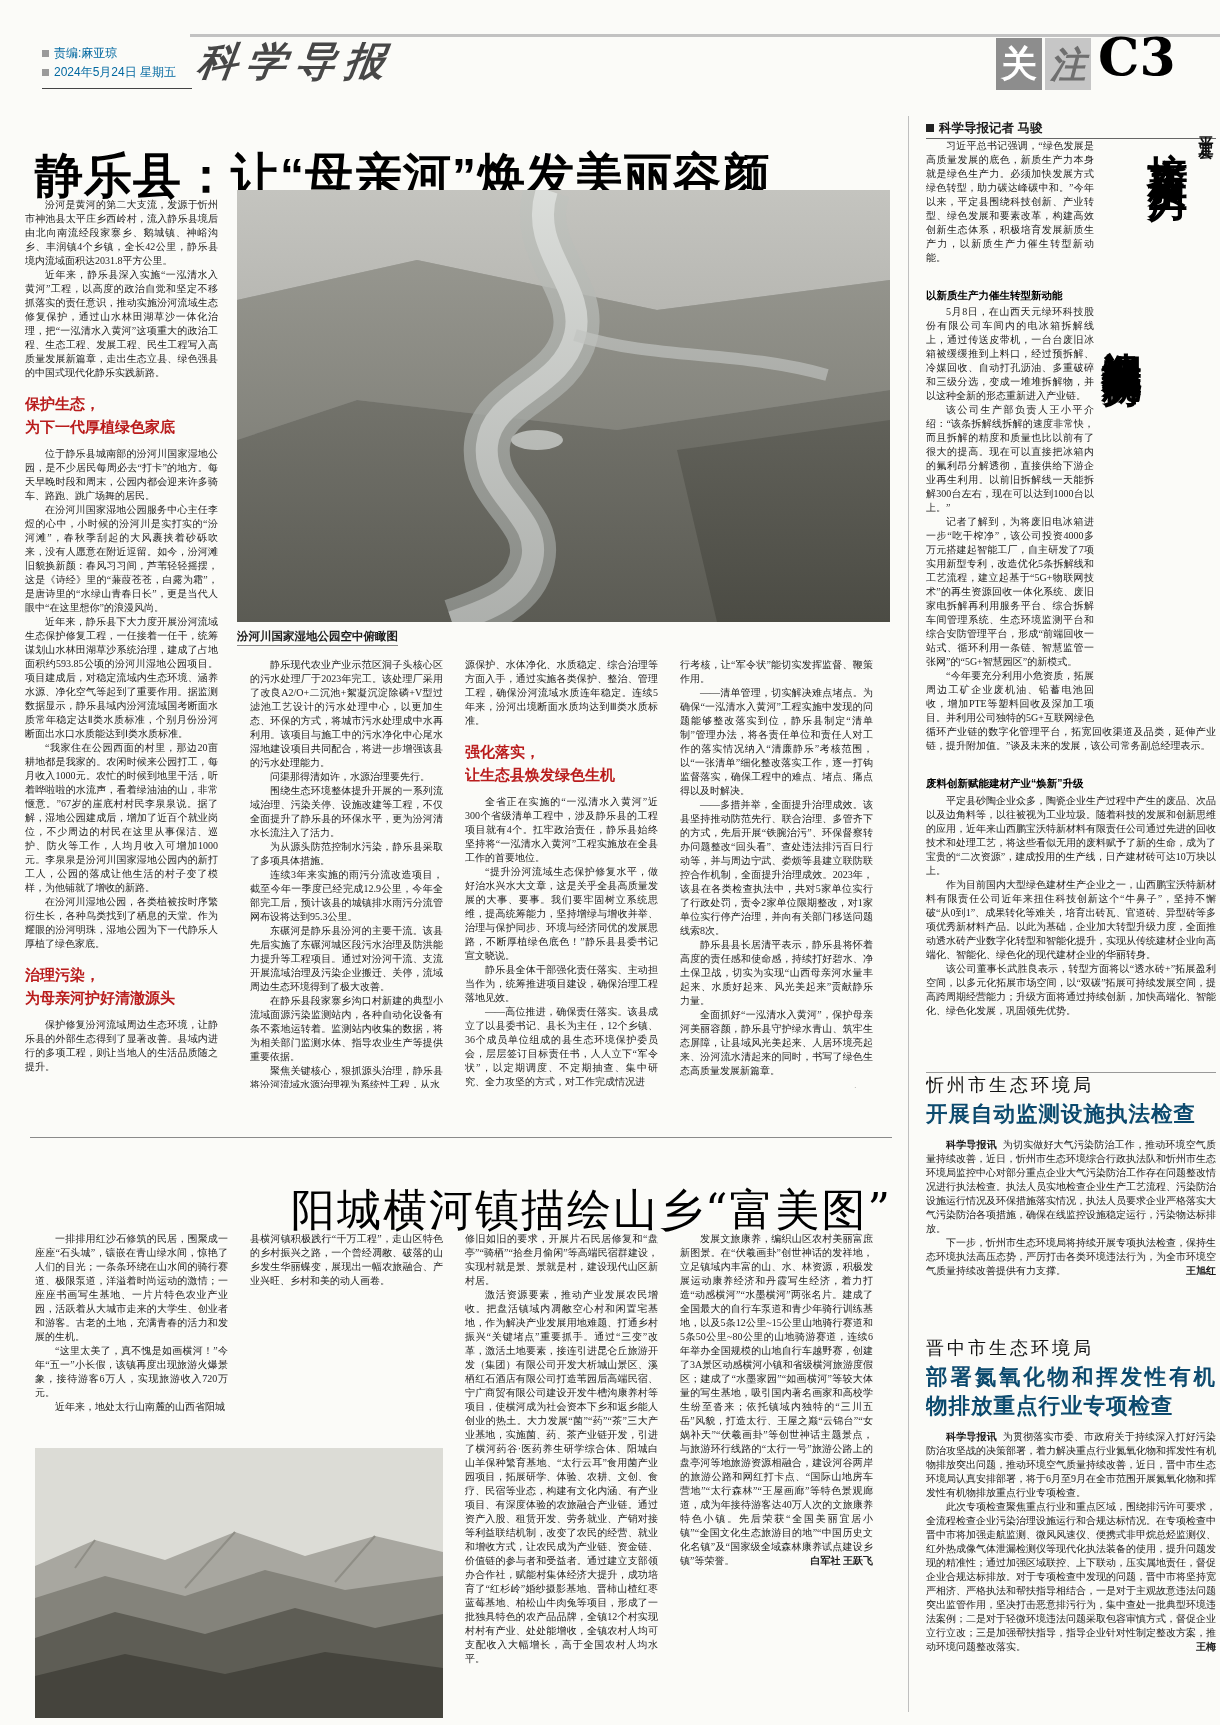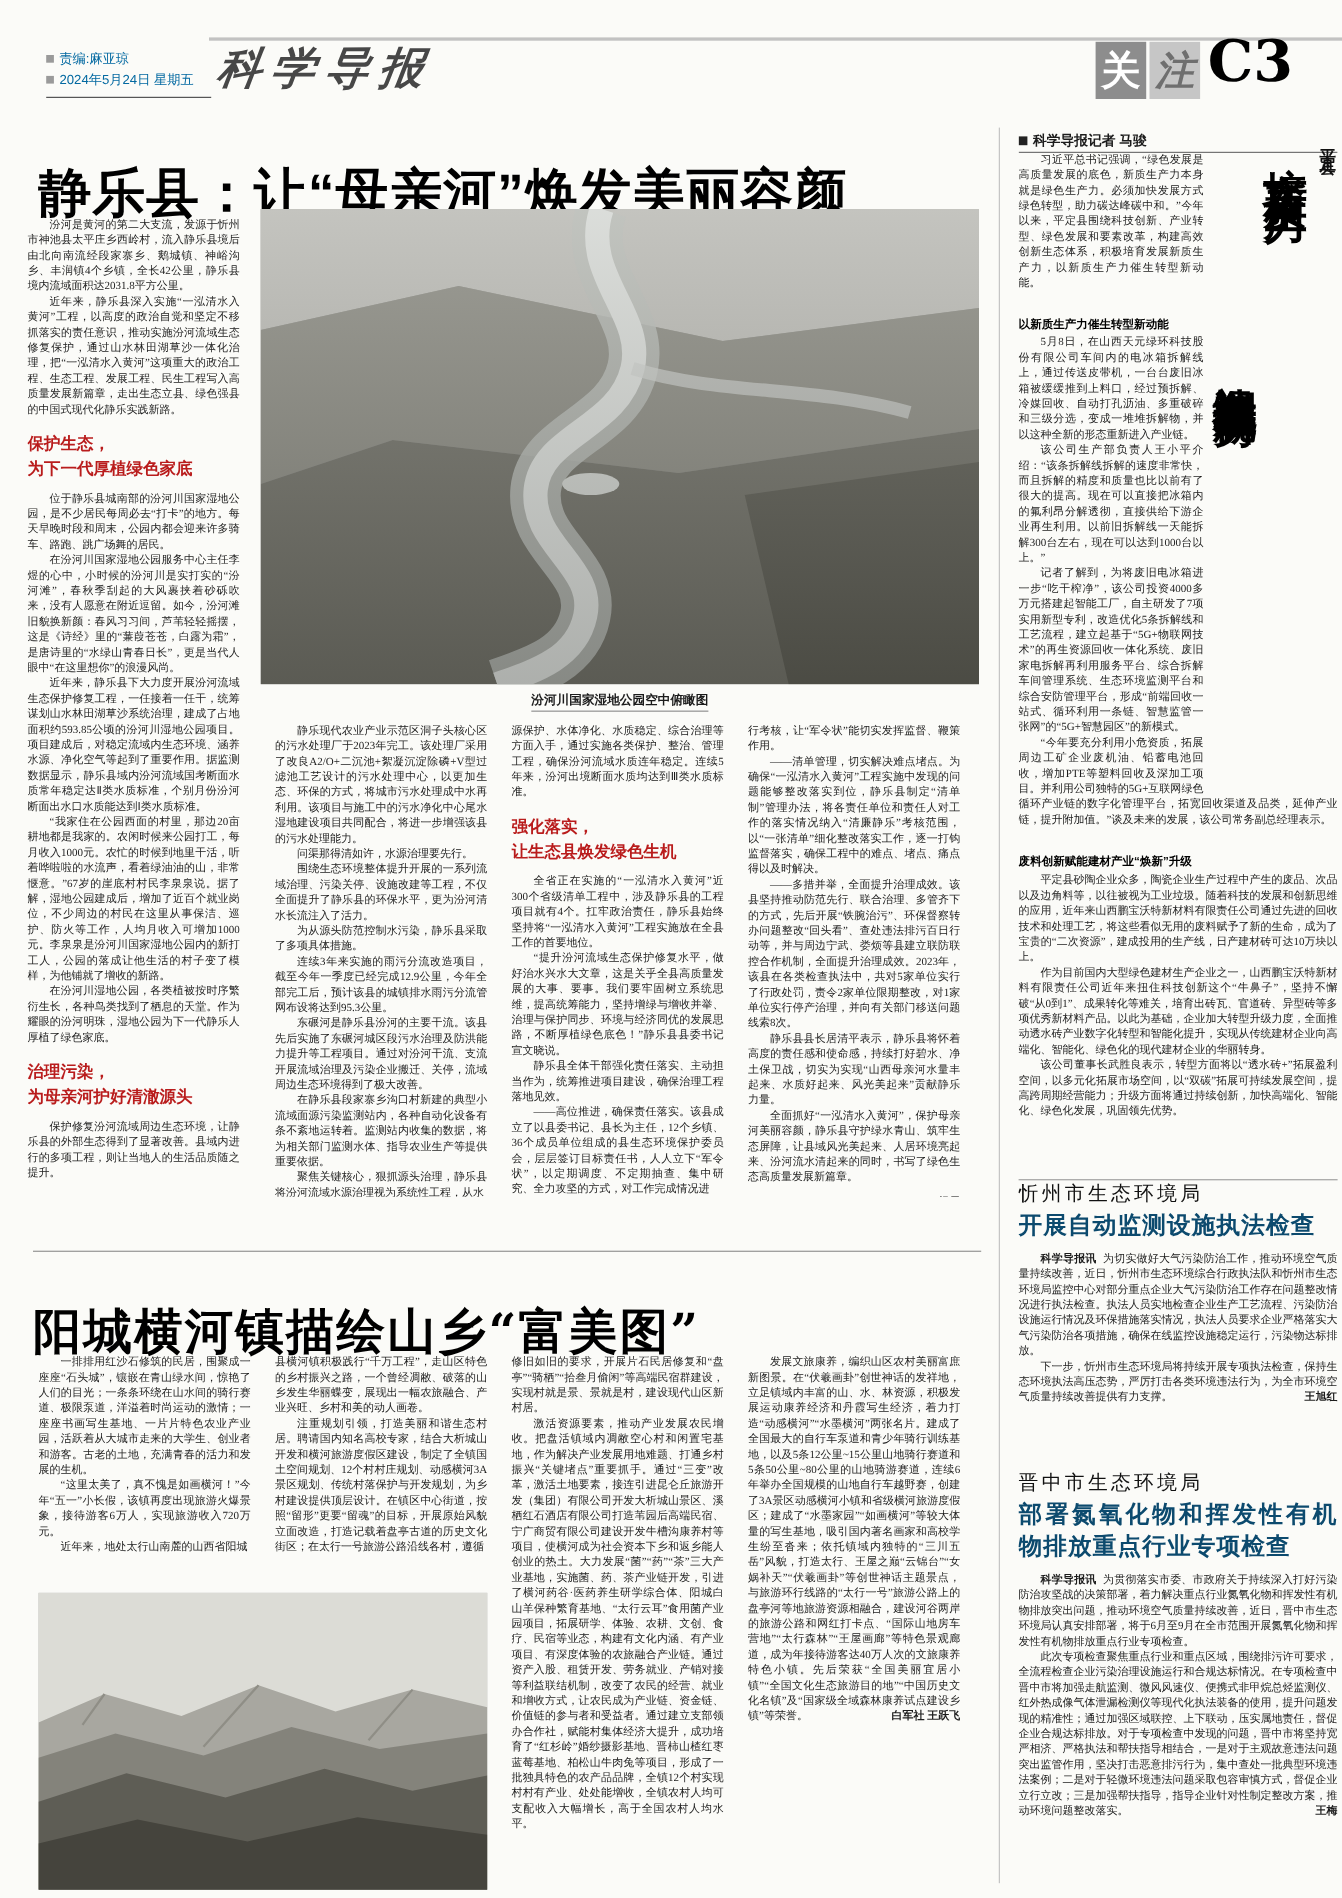--- a/index.html
+++ b/index.html
@@ -11,37 +11,37 @@
   .sq{display:inline-block;width:7px;height:7px;background:#9a9a9a;margin-right:5px}
   #editor-underline{left:42px;top:88px;width:150px;height:1px;background:#444}
   #masthead{left:198px;top:34px;font-family:"DejaVu Serif",serif;font-style:italic;font-weight:700;font-size:40px;color:#474747;letter-spacing:9px;transform:skewX(-8deg)}
   .badge{top:38px;width:46px;height:52px;text-align:center;line-height:52px;font-size:36px;font-weight:700;font-family:"Liberation Sans",sans-serif}
   #badge-guan{left:996px;background:#8d8d8d;color:#fff}
   #badge-zhu{left:1045px;background:#c6c6c6;color:#6f6f6f;font-family:"DejaVu Serif",serif;font-style:italic}
   #page-no{left:1098px;top:26px;font-family:"DejaVu Serif",serif;font-weight:700;font-size:52px;color:#000}
   
   #main-headline{left:35px;top:112px;width:850px;font-family:"Liberation Sans",sans-serif;font-weight:900;font-size:48px;letter-spacing:1px;color:#000;white-space:nowrap}
   #bottom-rule{left:30px;top:1137px;width:862px;height:1px;background:#8a8a8a}
-  #bottom-headline{left:30px;top:1152px;width:862px;text-align:left;font-family:"DejaVu Serif",serif;font-weight:700;font-size:44px;letter-spacing:2px;color:#000}
+  #bottom-headline{left:30px;top:1152px;width:862px;text-align:right;font-family:"DejaVu Serif",serif;font-weight:400;font-size:44px;letter-spacing:2px;color:#000}
   
   .col{font-size:10px;line-height:1.4;text-align:justify;overflow:hidden;color:#1c1c1c}
   .col p,.col h3{margin:0;padding:0}
   .p{text-indent:2em}
   .cont{text-indent:0}
   .by{text-align:right;font-weight:700;margin-top:8px !important;padding-right:4px}
   .h2{font-family:"Liberation Sans",sans-serif;font-size:15px;line-height:1.5;font-weight:700;margin:13px 0 9px !important;white-space:pre-line;color:#b91c1c}
   .h3{font-family:"Liberation Sans",sans-serif;font-size:10.5px;margin:23px 0 3px !important;color:#000}
   .lead{font-family:"Liberation Sans",sans-serif;margin-right:6px}
   .by-in{float:right;font-weight:700;font-family:Liberation Serif, serif}
   #m-col1{left:25px;top:198px;width:193px;height:892px}
   #m-col2{left:250px;top:658px;width:193px;height:430px}
   #m-col3{left:465px;top:658px;width:193px;height:430px}
   #m-col4{left:680px;top:658px;width:193px;height:430px}
   #main-photo{left:237px;top:190px;width:653px;height:432px;background:#9a9a96}
-  #photo-caption{left:237px;top:629px;width:653px;text-align:center;font-size:11.5px;font-weight:700}
+  #photo-caption{left:237px;top:629px;width:653px;text-align:left;font-size:11.5px;font-weight:700}
   #photo-caption span{border-bottom:1px solid #888;padding-bottom:3px}
   
   #b-col1{left:35px;top:1232px;width:193px;height:206px}
   #b-col2{left:250px;top:1232px;width:193px;height:206px}
   #b-col3{left:465px;top:1232px;width:193px;height:490px}
   #b-col4{left:680px;top:1232px;width:193px;height:490px}
   #bottom-photo{left:35px;top:1448px;width:408px;height:270px;background:#bdbdb8}
   
   #v-divider{left:908px;top:116px;width:1px;height:1596px;background:#bfbfbf}
   #r-art1{left:926px;top:120px;width:290px;height:948px}
@@ -182,21 +182,20 @@
   <div class="abs" id="bottom-rule"></div>
   <h1 class="abs" id="bottom-headline">阳城横河镇描绘山乡“富美图”</h1>
 
   <div class="abs col" id="b-col1">
       <p class="p">一排排用红沙石修筑的民居，围聚成一座座“石头城”，镶嵌在青山绿水间，惊艳了人们的目光；一条条环绕在山水间的骑行赛道、极限泵道，洋溢着时尚运动的激情；一座座书画写生基地、一片片特色农业产业园，活跃着从大城市走来的大学生、创业者和游客。古老的土地，充满青春的活力和发展的生机。</p>
       <p class="p">“这里太美了，真不愧是如画横河！”今年“五一”小长假，该镇再度出现旅游火爆景象，接待游客6万人，实现旅游收入720万元。</p>
       <p class="p">近年来，地处太行山南麓的山西省阳城</p>
     </div>
   <div class="abs col" id="b-col2">
       <p class="cont">县横河镇积极践行“千万工程”，走山区特色的乡村振兴之路，一个曾经凋敝、破落的山乡发生华丽蝶变，展现出一幅农旅融合、产业兴旺、乡村和美的动人画卷。</p>
-      <p class="p">注重规划引领，打造美丽和谐生态村居。聘请国内知名高校专家，结合大析城山开发和横河旅游度假区建设，制定了全镇国土空间规划、12个村村庄规划、动感横河3A景区规划、传统村落保护与开发规划，为乡村建设提供顶层设计。在镇区中心街道，按照“留形”更要“留魂”的目标，开展原始风貌立面改造，打造记载着盘亭古道的历史文化街区；在太行一号旅游公路沿线各村，遵循</p>
     </div>
   <div class="abs col" id="b-col3">
       <p class="cont">修旧如旧的要求，开展片石民居修复和“盘亭”“骑栖”“拾叁月偷闲”等高端民宿群建设，实现村就是景、景就是村，建设现代山区新村居。</p>
       <p class="p">激活资源要素，推动产业发展农民增收。把盘活镇域内凋敝空心村和闲置宅基地，作为解决产业发展用地难题、打通乡村振兴“关键堵点”重要抓手。通过“三变”改革，激活土地要素，接连引进昆仑丘旅游开发（集团）有限公司开发大析城山景区、溪栖红石酒店有限公司打造苇园后高端民宿、宁广商贸有限公司建设开发牛槽沟康养村等项目，使横河成为社会资本下乡和返乡能人创业的热土。大力发展“菌”“药”“茶”三大产业基地，实施菌、药、茶产业链开发，引进了横河药谷·医药养生研学综合体、阳城白山羊保种繁育基地、“太行云耳”食用菌产业园项目，拓展研学、体验、农耕、文创、食疗、民宿等业态，构建有文化内涵、有产业项目、有深度体验的农旅融合产业链。通过资产入股、租赁开发、劳务就业、产销对接等利益联结机制，改变了农民的经营、就业和增收方式，让农民成为产业链、资金链、价值链的参与者和受益者。通过建立支部领办合作社，赋能村集体经济大提升，成功培育了“红杉岭”婚纱摄影基地、晋柿山楂红枣蓝莓基地、柏松山牛肉兔等项目，形成了一批独具特色的农产品品牌，全镇12个村实现村村有产业、处处能增收，全镇农村人均可支配收入大幅增长，高于全国农村人均水平。</p>
     </div>
   <div class="abs col" id="b-col4">
       <p class="p">发展文旅康养，编织山区农村美丽富庶新图景。在“伏羲画卦”创世神话的发祥地，立足镇域内丰富的山、水、林资源，积极发展运动康养经济和丹霞写生经济，着力打造“动感横河”“水墨横河”两张名片。建成了全国最大的自行车泵道和青少年骑行训练基地，以及5条12公里~15公里山地骑行赛道和5条50公里~80公里的山地骑游赛道，连续6年举办全国规模的山地自行车越野赛，创建了3A景区动感横河小镇和省级横河旅游度假区；建成了“水墨家园”“如画横河”等较大体量的写生基地，吸引国内著名画家和高校学生纷至沓来；依托镇域内独特的“三川五岳”风貌，打造太行、王屋之巅“云锦台”“女娲补天”“伏羲画卦”等创世神话主题景点，与旅游环行线路的“太行一号”旅游公路上的盘亭河等地旅游资源相融合，建设河谷两岸的旅游公路和网红打卡点、“国际山地房车营地”“太行森林”“王屋画廊”等特色景观廊道，成为年接待游客达40万人次的文旅康养特色小镇。先后荣获“全国美丽宜居小镇”“全国文化生态旅游目的地”“中国历史文化名镇”及“国家级全域森林康养试点建设乡镇”等荣誉。<span class="by-in">白军社 王跃飞</span></p>
     </div>
 
   <svg class="abs" id="bottom-photo" viewBox="0 0 408 270" preserveAspectRatio="none">

